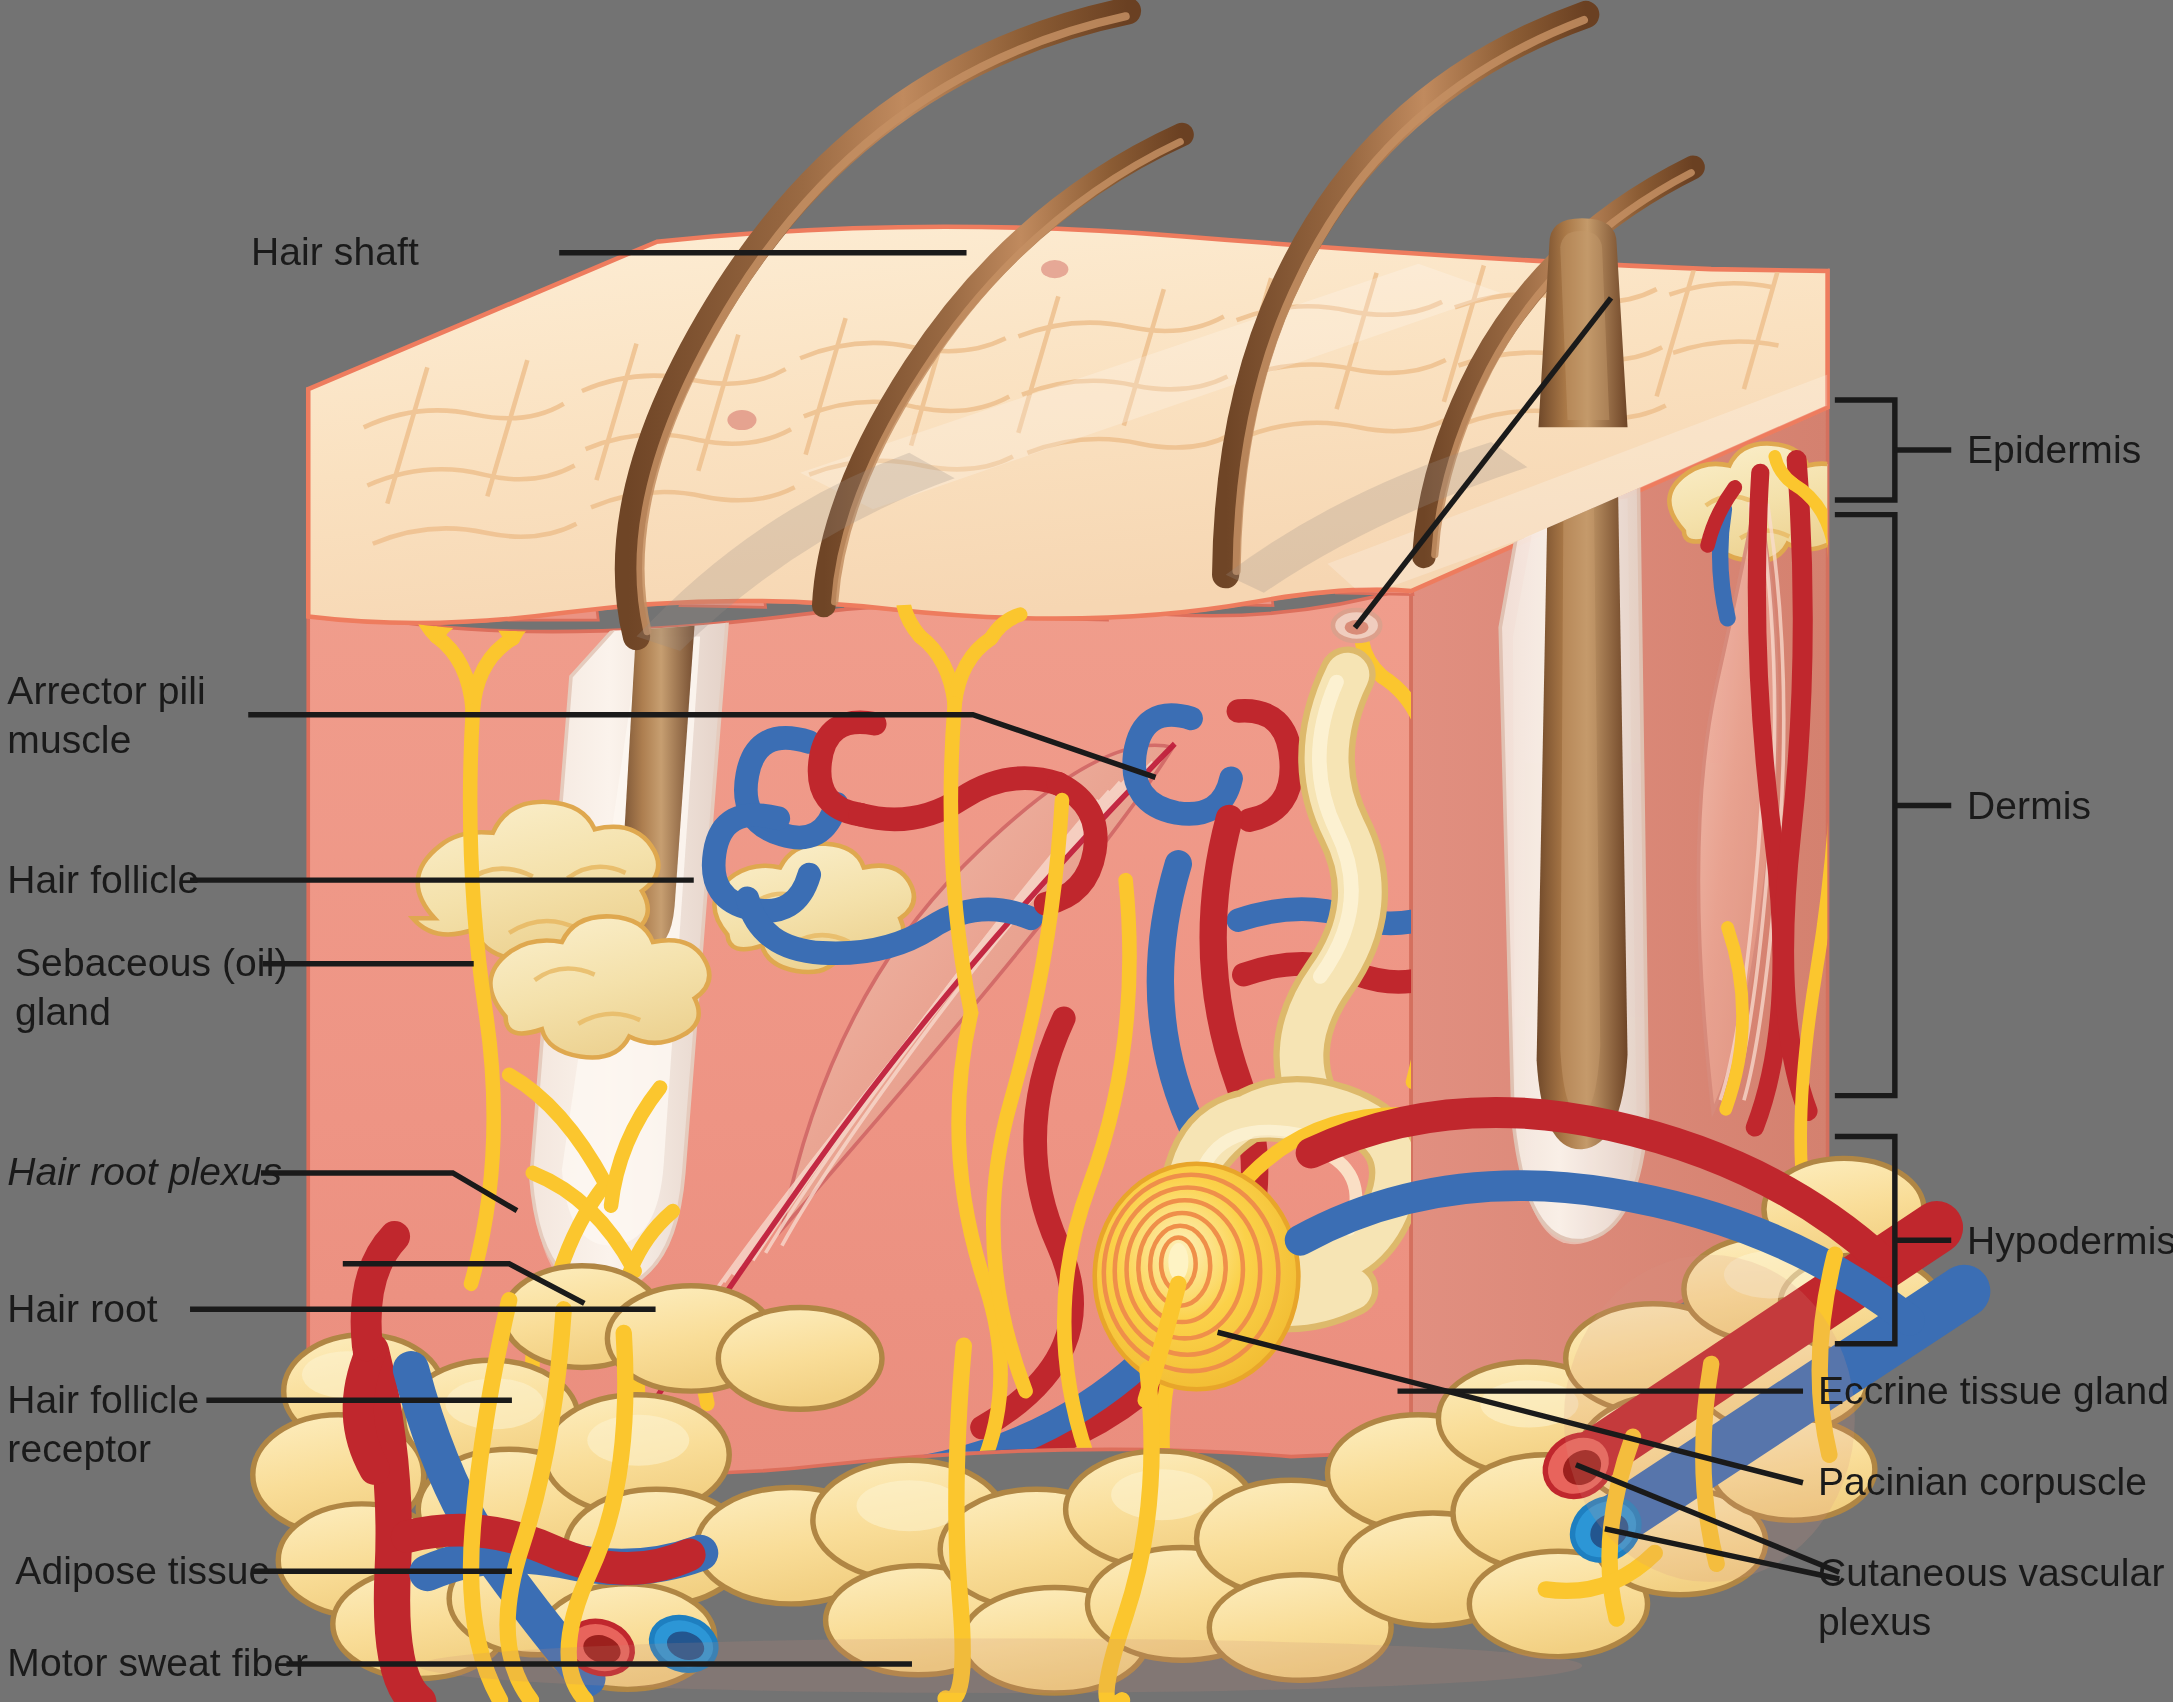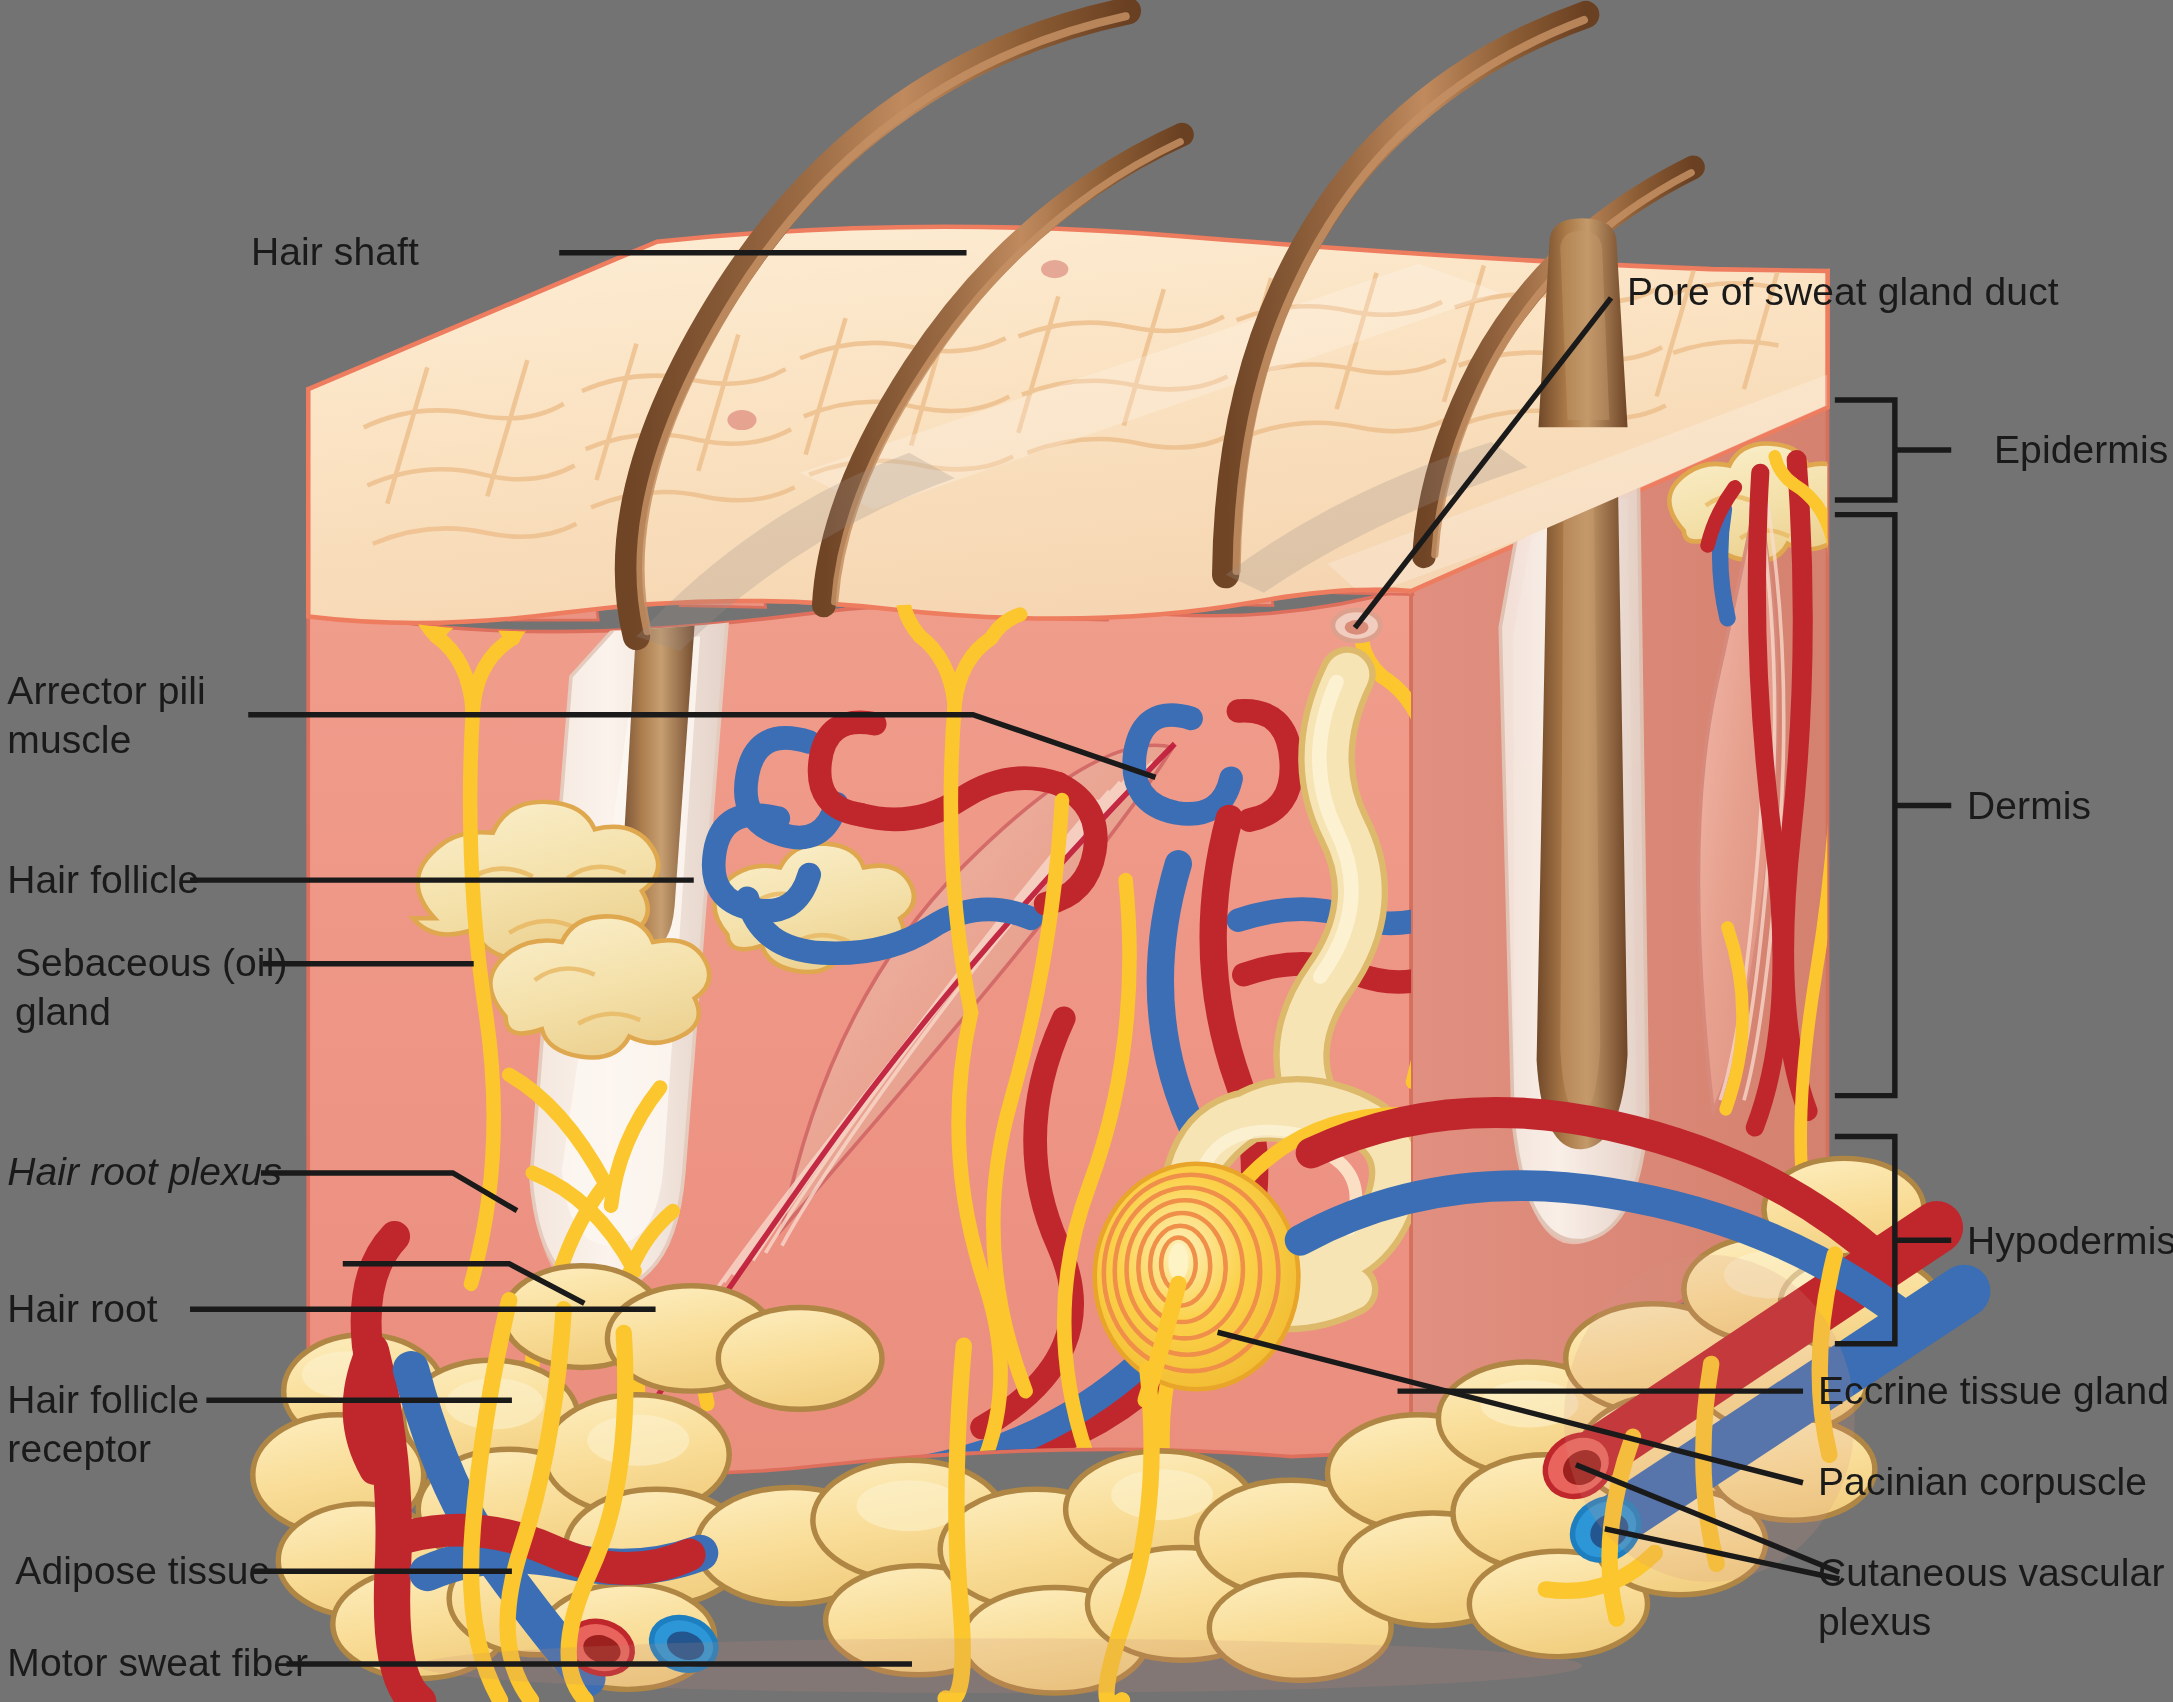--- a/index.html
+++ b/index.html
@@ -632,23 +632,22 @@
 
   <div class="lbl l" style="left:7.3px; top:1284px;">Hair root</div>
 
   <div class="lbl l" style="left:7.3px; top:1375px;">Hair follicle
 receptor</div>
 
   <div class="lbl l" style="left:7.3px; top:1546px;margin-left:8px;">Adipose tissue</div>
 
   <div class="lbl l" style="left:7.3px; top:1638px;">Motor sweat fiber</div>
 
-  <div class="lbl r" style="left:1627px; top:267px;">Pore of sweat gland duct</div>
-
-  <div class="lbl r" style="left:1967px; top:425px;margin-left:27px;">Epidermis</div>
+
+  <div class="lbl r" style="left:1967px; top:425px;">Epidermis</div>
 
   <div class="lbl r" style="left:1967px; top:781px;">Dermis</div>
 
   <div class="lbl r" style="left:1967px; top:1216px;">Hypodermis</div>
 
   <div class="lbl r" style="left:1818px; top:1366px;">Eccrine tissue gland</div>
 
   <div class="lbl r" style="left:1818px; top:1548px;">Cutaneous vascular
 plexus</div>
 

